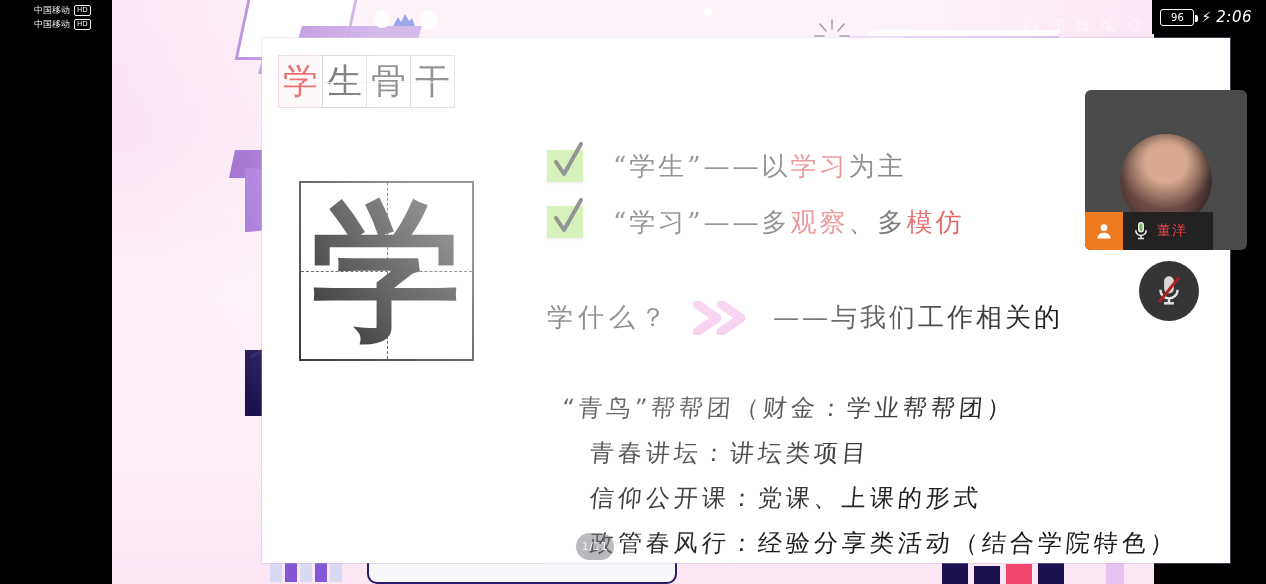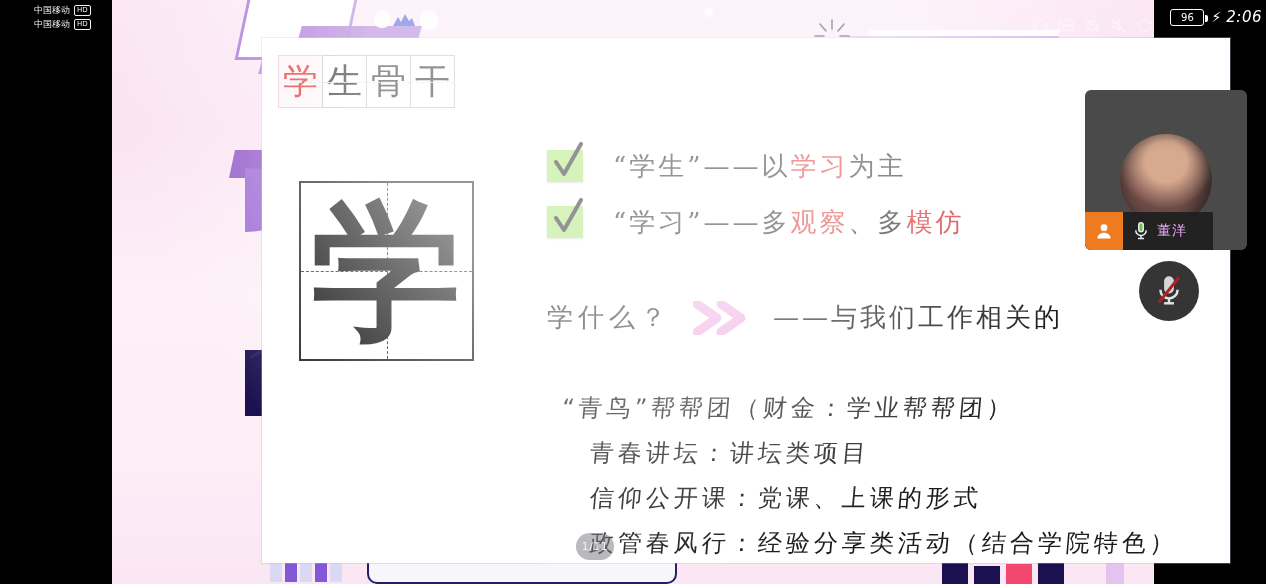--- a/index.html
+++ b/index.html
@@ -169,21 +169,21 @@
   .sb-left{
     position:absolute; left:0; top:0; width:112px; height:34px; background:#000;
     display:flex; flex-direction:column; justify-content:center; padding-left:34px; gap:1px;
   }
   .carrier{ display:flex; align-items:center; gap:4px; color:#f2f2f2; font-size:9px; white-space:nowrap;}
   .hd-badge{
     border:1px solid #f2f2f2; border-radius:2px; font-size:7px; line-height:9px;
     padding:0 2px; color:#f2f2f2;
   }
   .sb-right{
-    position:absolute; right:0; top:0; height:34px; display:flex; align-items:flex-end; gap:9px; 
+    position:absolute; right:0; top:0; height:34px; display:flex; align-items:flex-end; gap:9px; padding-right:10px;
   }
   .sb-right .si{ opacity:.45; }
   .battery{
     display:flex; align-items:center; background:#000; height:34px; padding:0 4px 0 8px;
   }
   .bat-shell{
     width:34px; height:17px; border:1.6px solid #fff; border-radius:3px;
     display:flex; align-items:center; justify-content:center; position:relative;
   }
   .bat-shell::after{
@@ -208,21 +208,21 @@
     box-shadow:inset 0 0 14px rgba(0,0,0,.45);
   }
   .tile-footer{
     position:absolute; left:0; bottom:0; height:38px; width:128px;
     display:flex; align-items:center; background:rgba(30,30,30,.92);
   }
   .badge-person{
     width:38px; height:38px; background:#ef7b21; display:flex; align-items:center; justify-content:center; flex:0 0 auto;
   }
   .mic-ok{ margin-left:9px; }
-  .tile-name{ color:#f0abfc; font-size:14px; margin-left:7px; letter-spacing:1px;}
+  .tile-name{ color:#ef4444; font-size:14px; margin-left:7px; letter-spacing:1px;}
 
   
   .mute-btn{
     position:absolute; left:1139px; top:261px; width:60px; height:60px; border-radius:50%;
     background:rgba(25,25,25,.88); display:flex; align-items:center; justify-content:center;
   }
   svg{ display:block; }
 </style>
 </head>
 <body>

